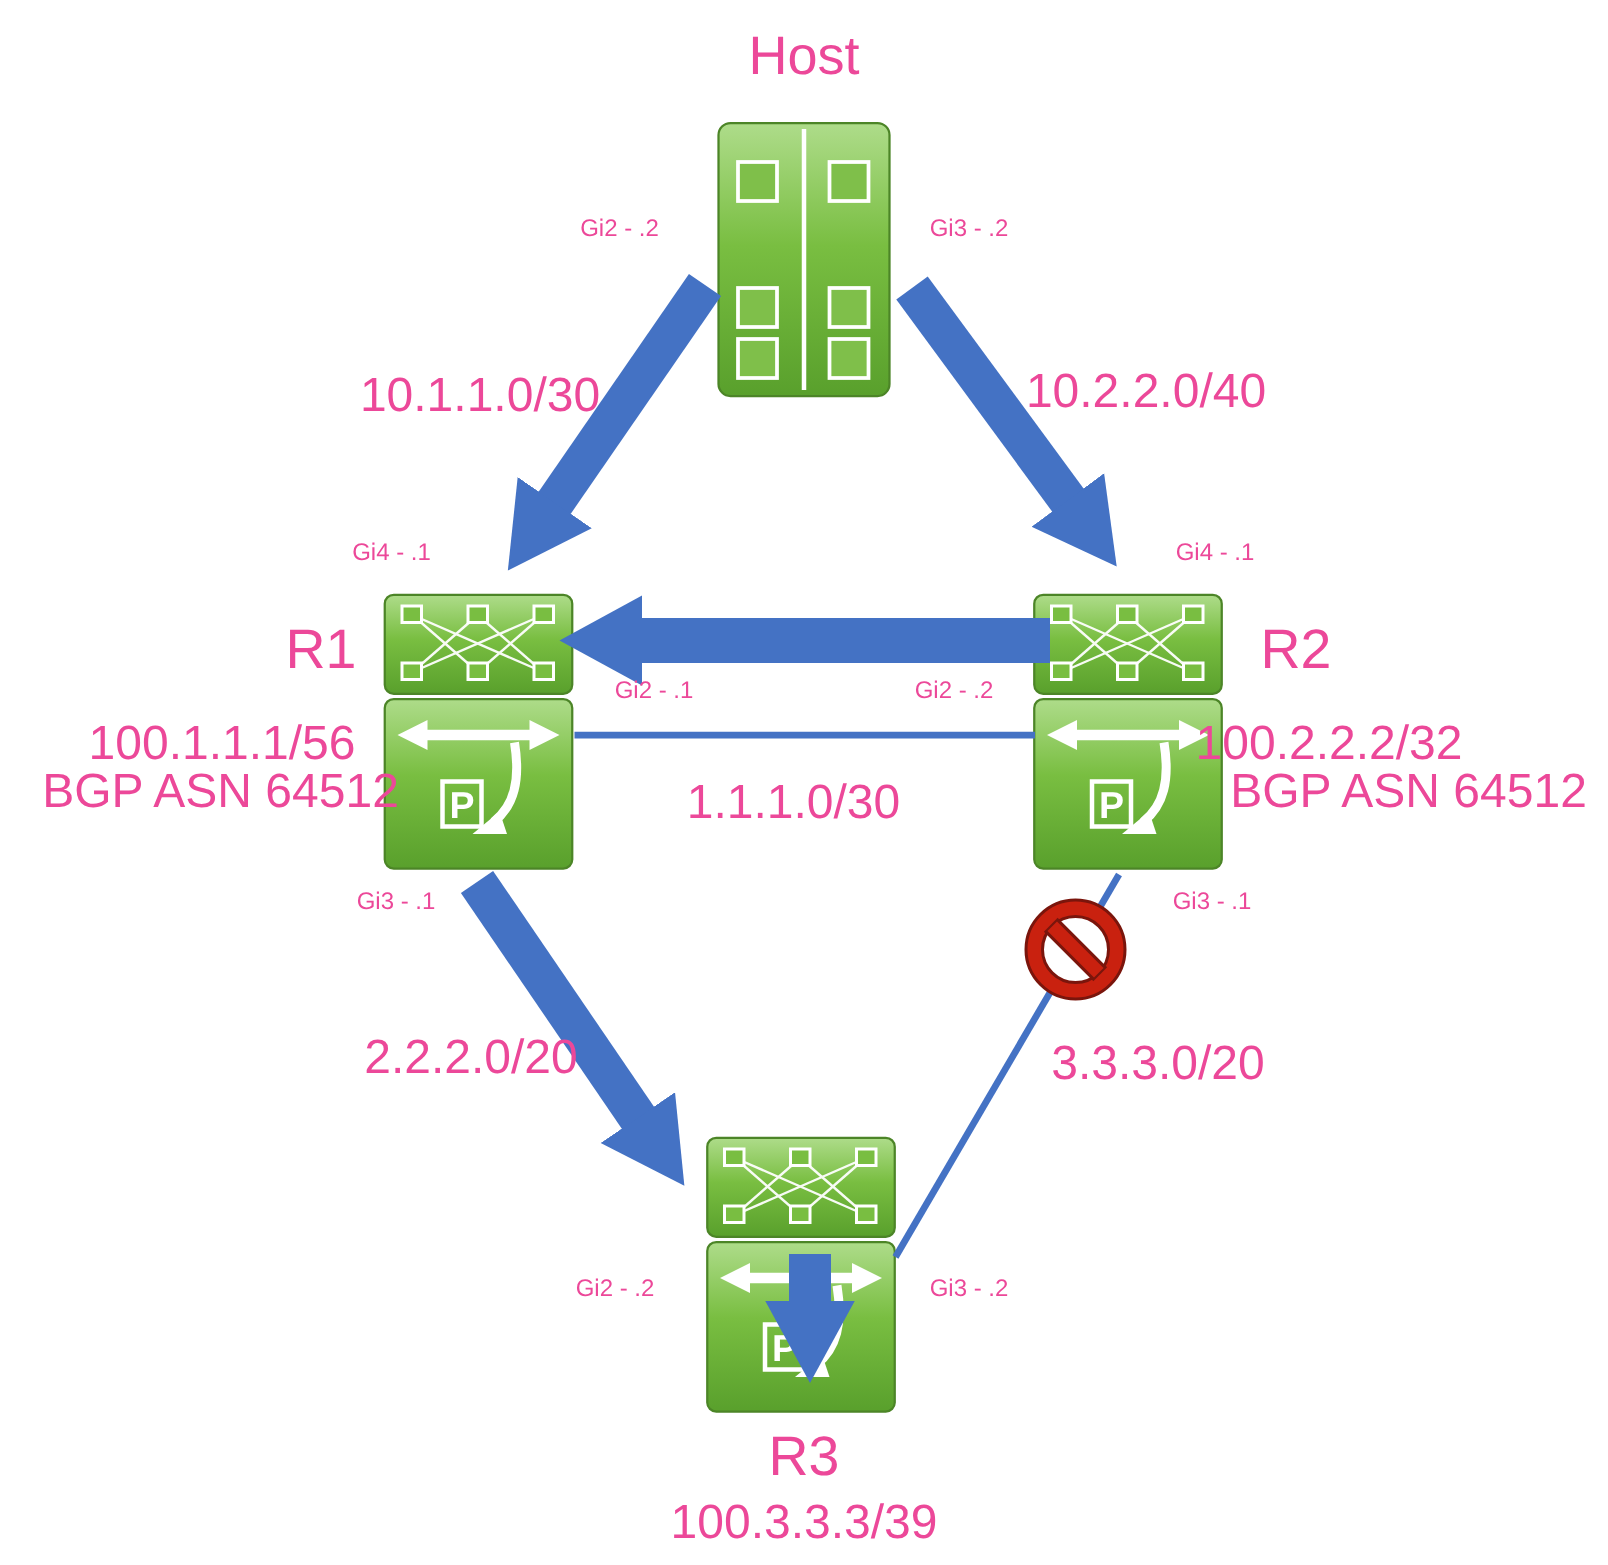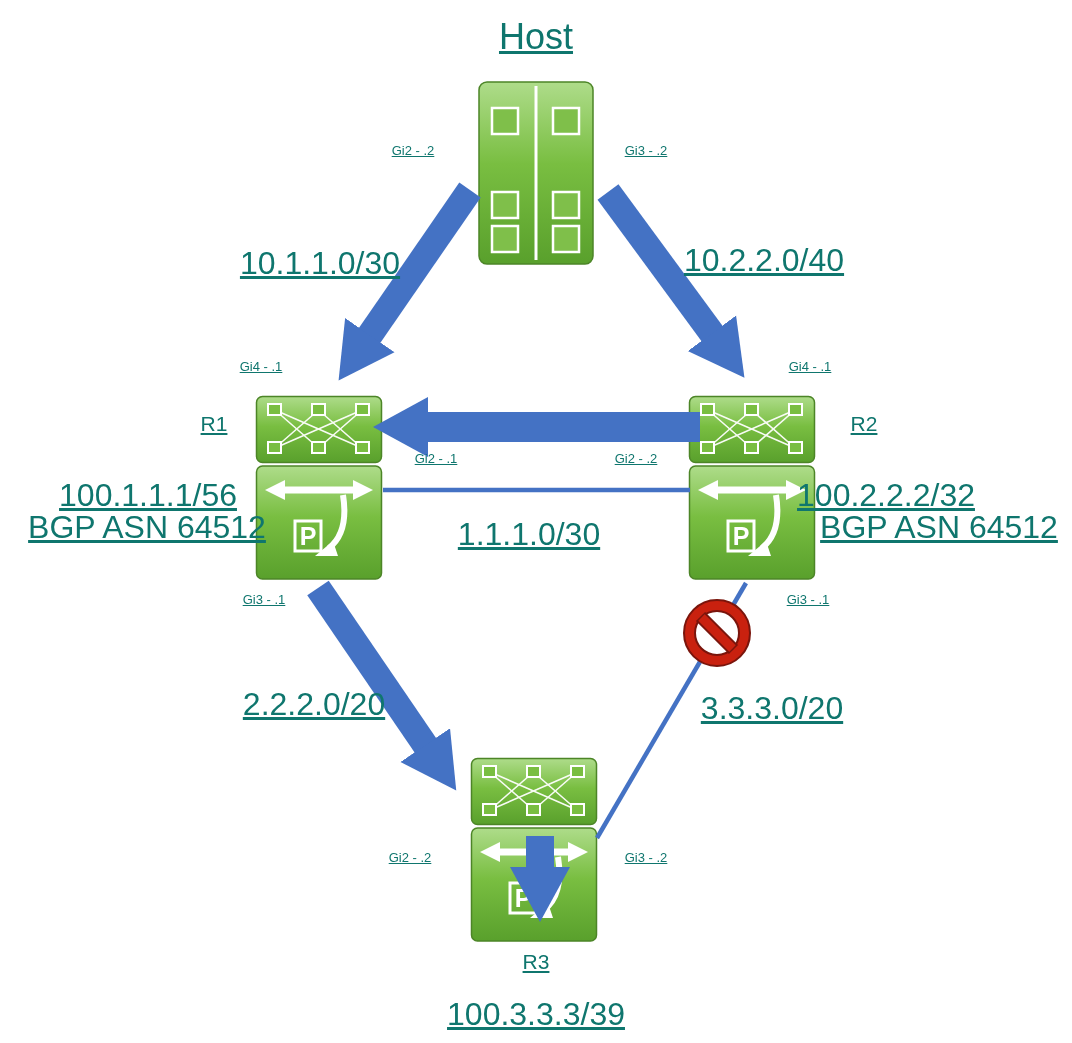--- a/index.html
+++ b/index.html
@@ -8,25 +8,25 @@
     position:relative;width:1072px;height:1043px;background:#fff;
     font-family:"Liberation Sans",sans-serif;overflow:hidden;
   }
   .node-icon{position:absolute;}
   .connectors{position:absolute;left:0;top:0;}
   .defs-svg{position:absolute;width:0;height:0;}
   .thin{stroke:#4472C4;stroke-width:4.5;}
   .thick{stroke:#4472C4;stroke-width:26;}
   .thick30{stroke:#4472C4;stroke-width:30;}
   .thick28{stroke:#4472C4;stroke-width:28;}
-  .lbl{position:absolute;transform:translateX(-50%);white-space:nowrap;color:#0f766e;line-height:1.15;text-decoration:underline;}
+  .lbl{position:absolute;transform:translateX(-50%);white-space:nowrap;color:#ec4899;line-height:1.15;}
   .f-title{font-size:36px;}
-  .f-node{font-size:21px;}
+  .f-node{font-size:37px;}
   .f-mid{font-size:32px;}
-  .f-if{font-size:13px;}
+  .f-if{font-size:16px;}
   .p-glyph{font-size:25px;font-weight:bold;fill:#ffffff;text-anchor:middle;font-family:"Liberation Sans",sans-serif;}
 </style>
 </head>
 <body>
 
 <div class="canvas">
 
   <svg class="defs-svg" aria-hidden="true">
     <defs>
       <linearGradient id="grad-green" x1="0" y1="0" x2="0" y2="1">

